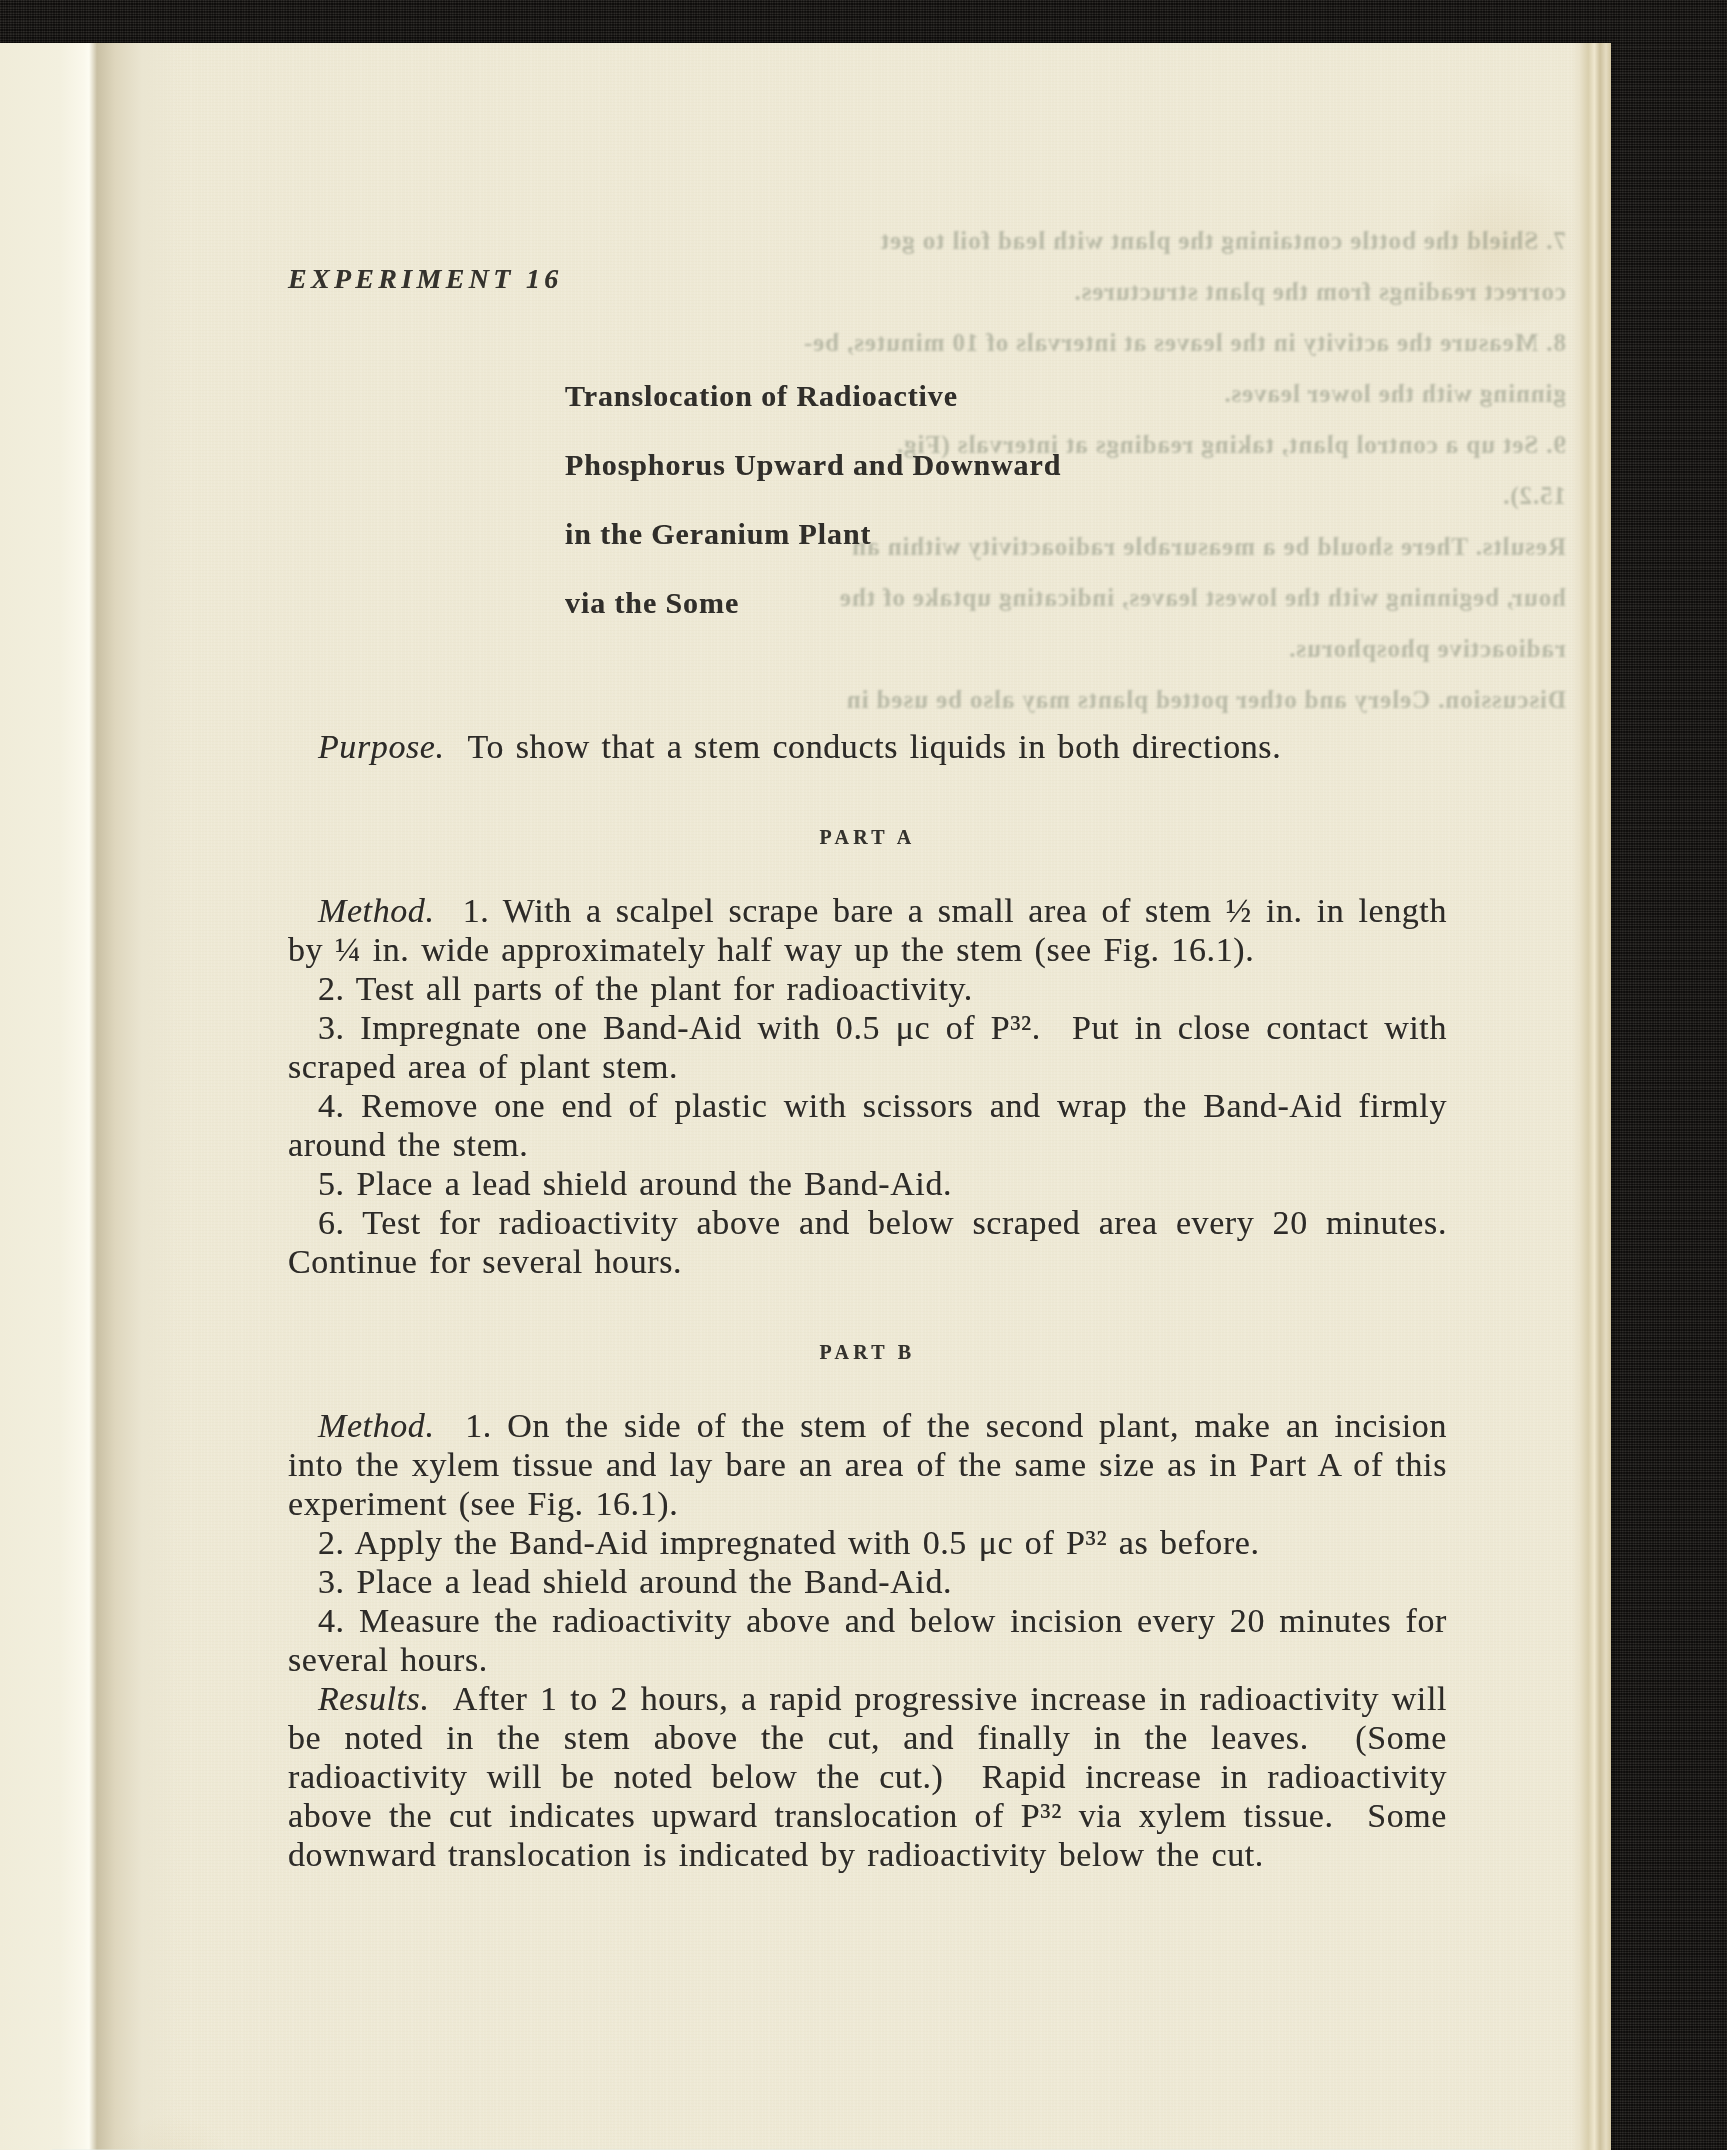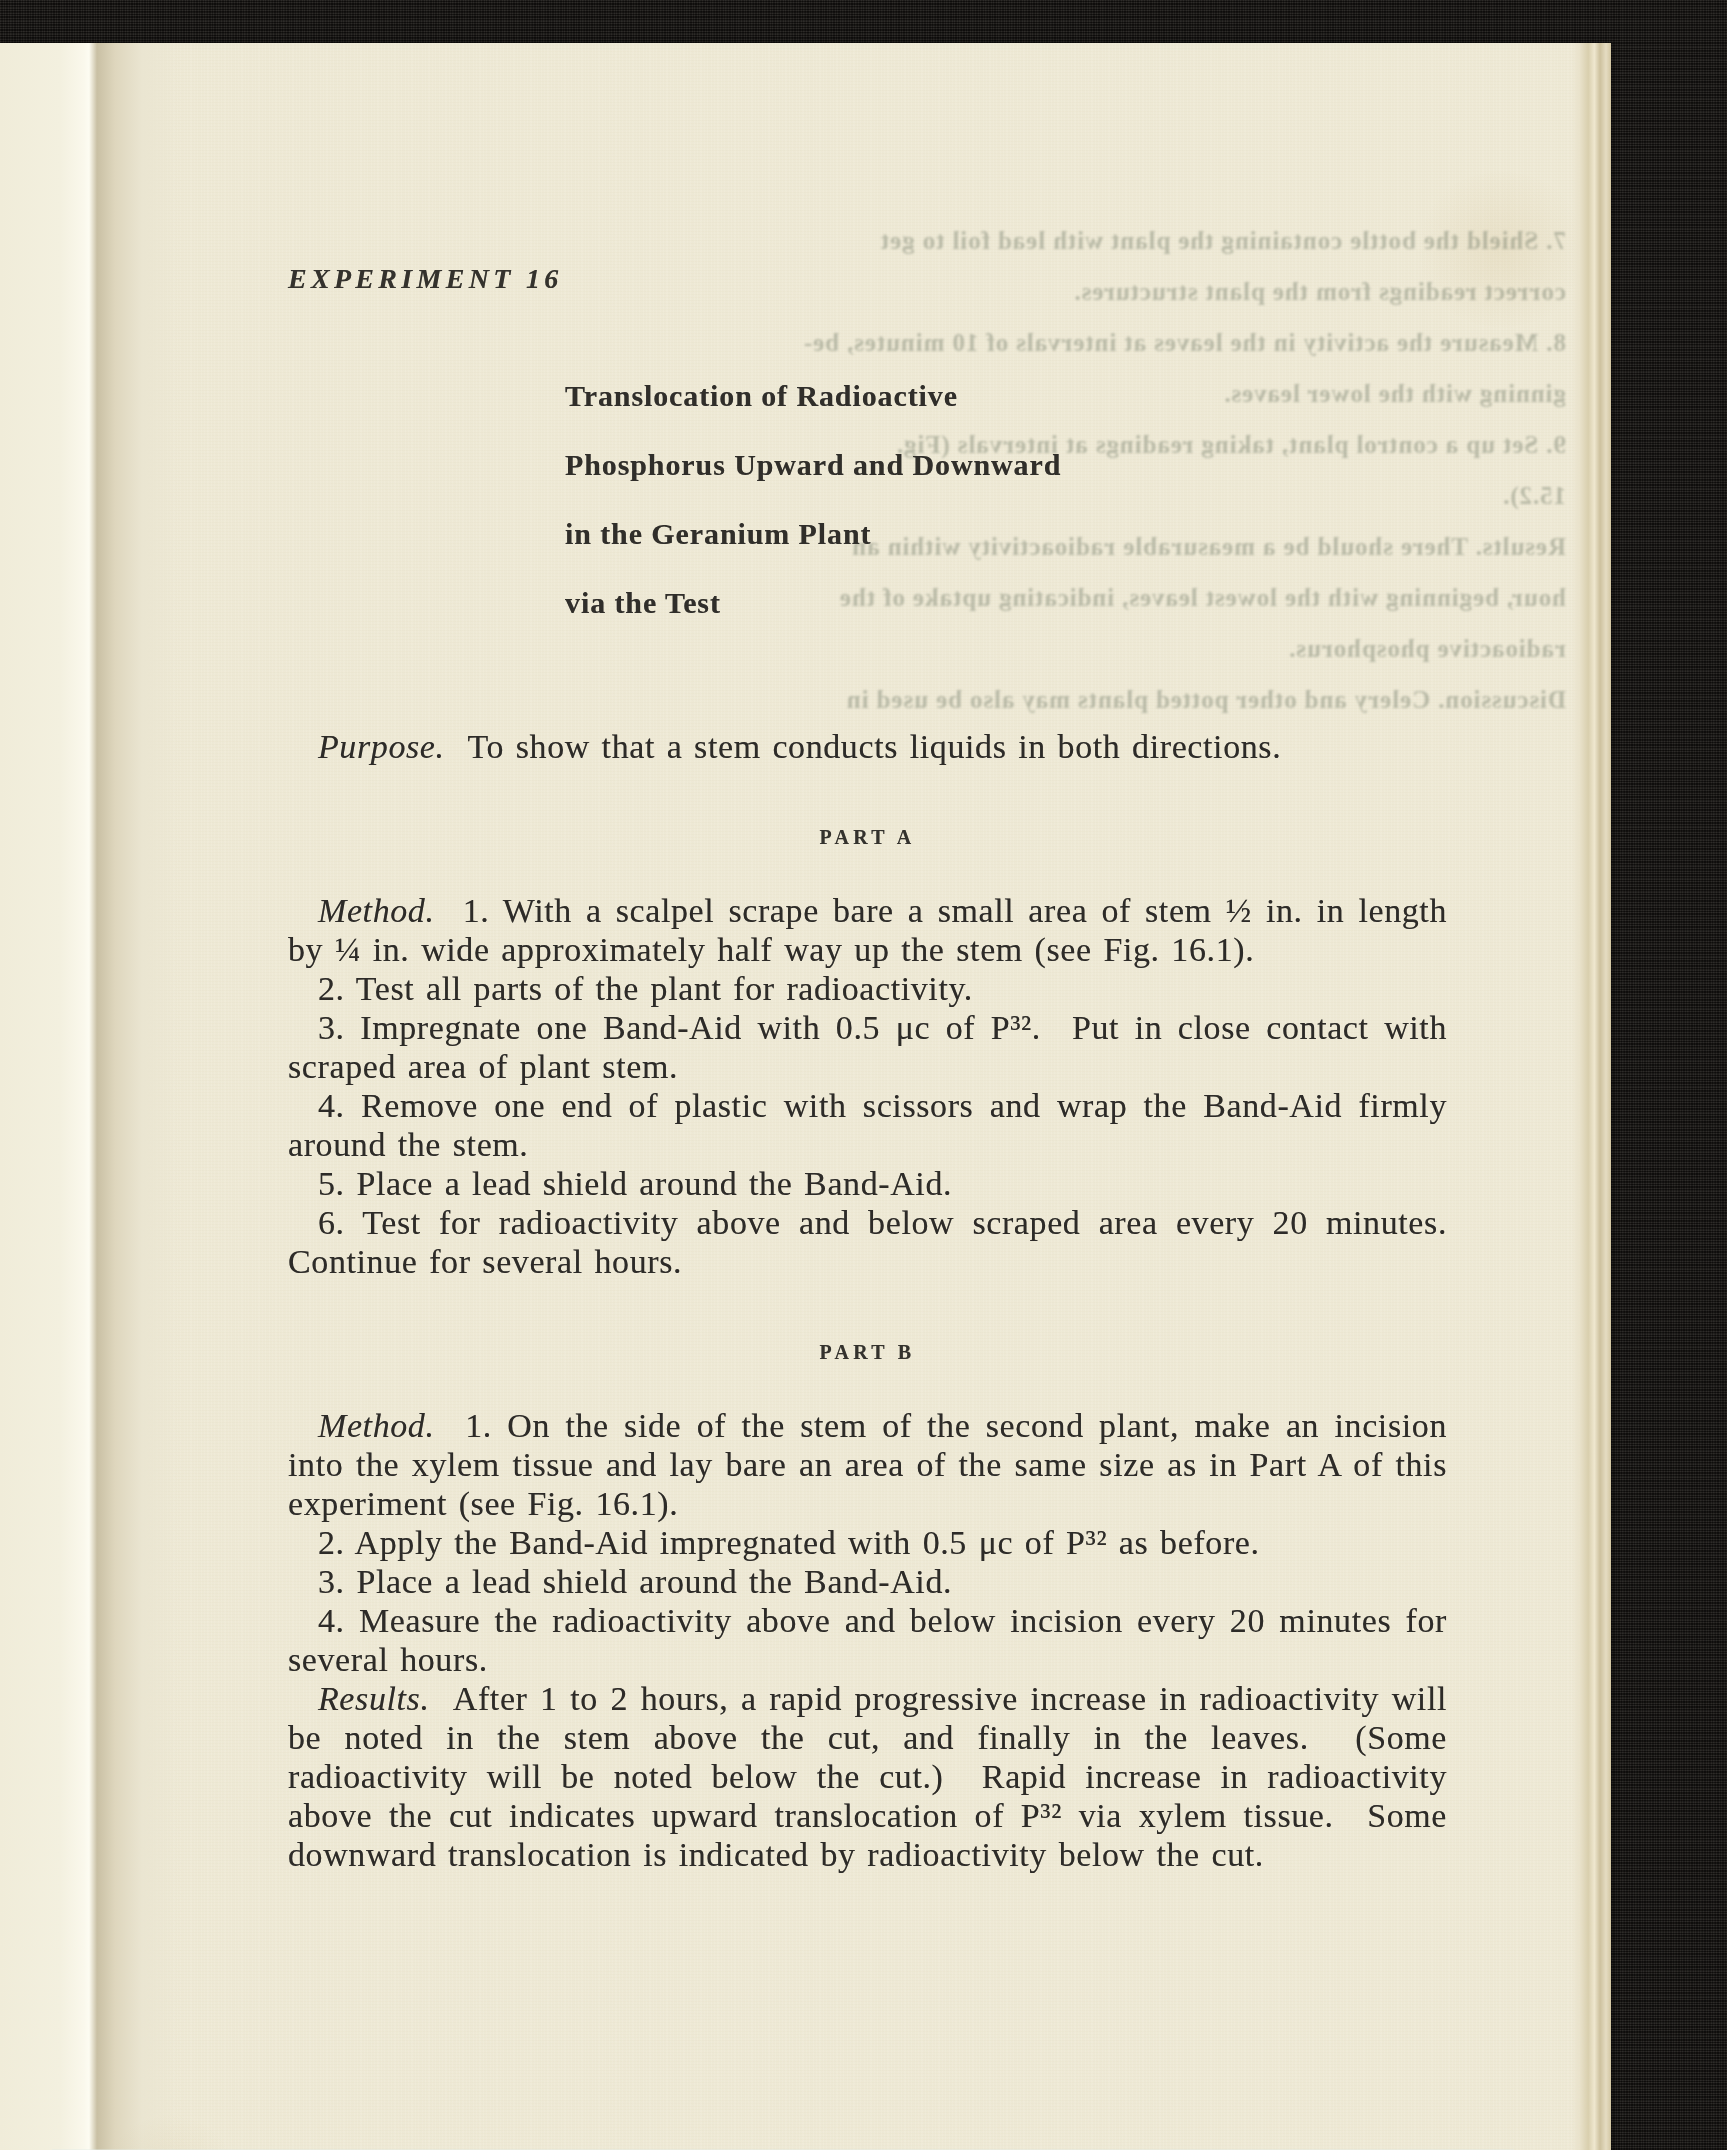--- a/index.html
+++ b/index.html
@@ -107,21 +107,21 @@
         <div class="ghost-line">radioactive phosphorus.</div>
         <div class="ghost-line">Discussion. Celery and other potted plants may also be used in</div>
       </div>
 
     <div class="content">
       <div class="exp-label">EXPERIMENT 16</div>
       <div class="title-block">
         <div class="title-line">Translocation of Radioactive</div>
         <div class="title-line">Phosphorus Upward and Downward</div>
         <div class="title-line">in the Geranium Plant</div>
-        <div class="title-line">via the Test</div>
+        <div class="title-line">via the Some</div>
       </div>
       <div class="blocks">
           <div class="para"><span class="lead-in">Purpose.</span><span>  To show that a stem conducts liquids in both directions.</span></div>
           <div class="part-heading">PART A</div>
           <div class="para"><span class="lead-in">Method.</span><span>  1. With a scalpel scrape bare a small area of stem ½ in. in length by ¼ in. wide approximately half way up the stem (see Fig. 16.1).</span></div>
           <div class="para"><span>2. Test all parts of the plant for radioactivity.</span></div>
           <div class="para"><span>3. Impregnate one Band-Aid with 0.5 μc of P³².  Put in close contact with scraped area of plant stem.</span></div>
           <div class="para"><span>4. Remove one end of plastic with scissors and wrap the Band-Aid firmly around the stem.</span></div>
           <div class="para"><span>5. Place a lead shield around the Band-Aid.</span></div>
           <div class="para"><span>6. Test for radioactivity above and below scraped area every 20 minutes.  Continue for several hours.</span></div>

